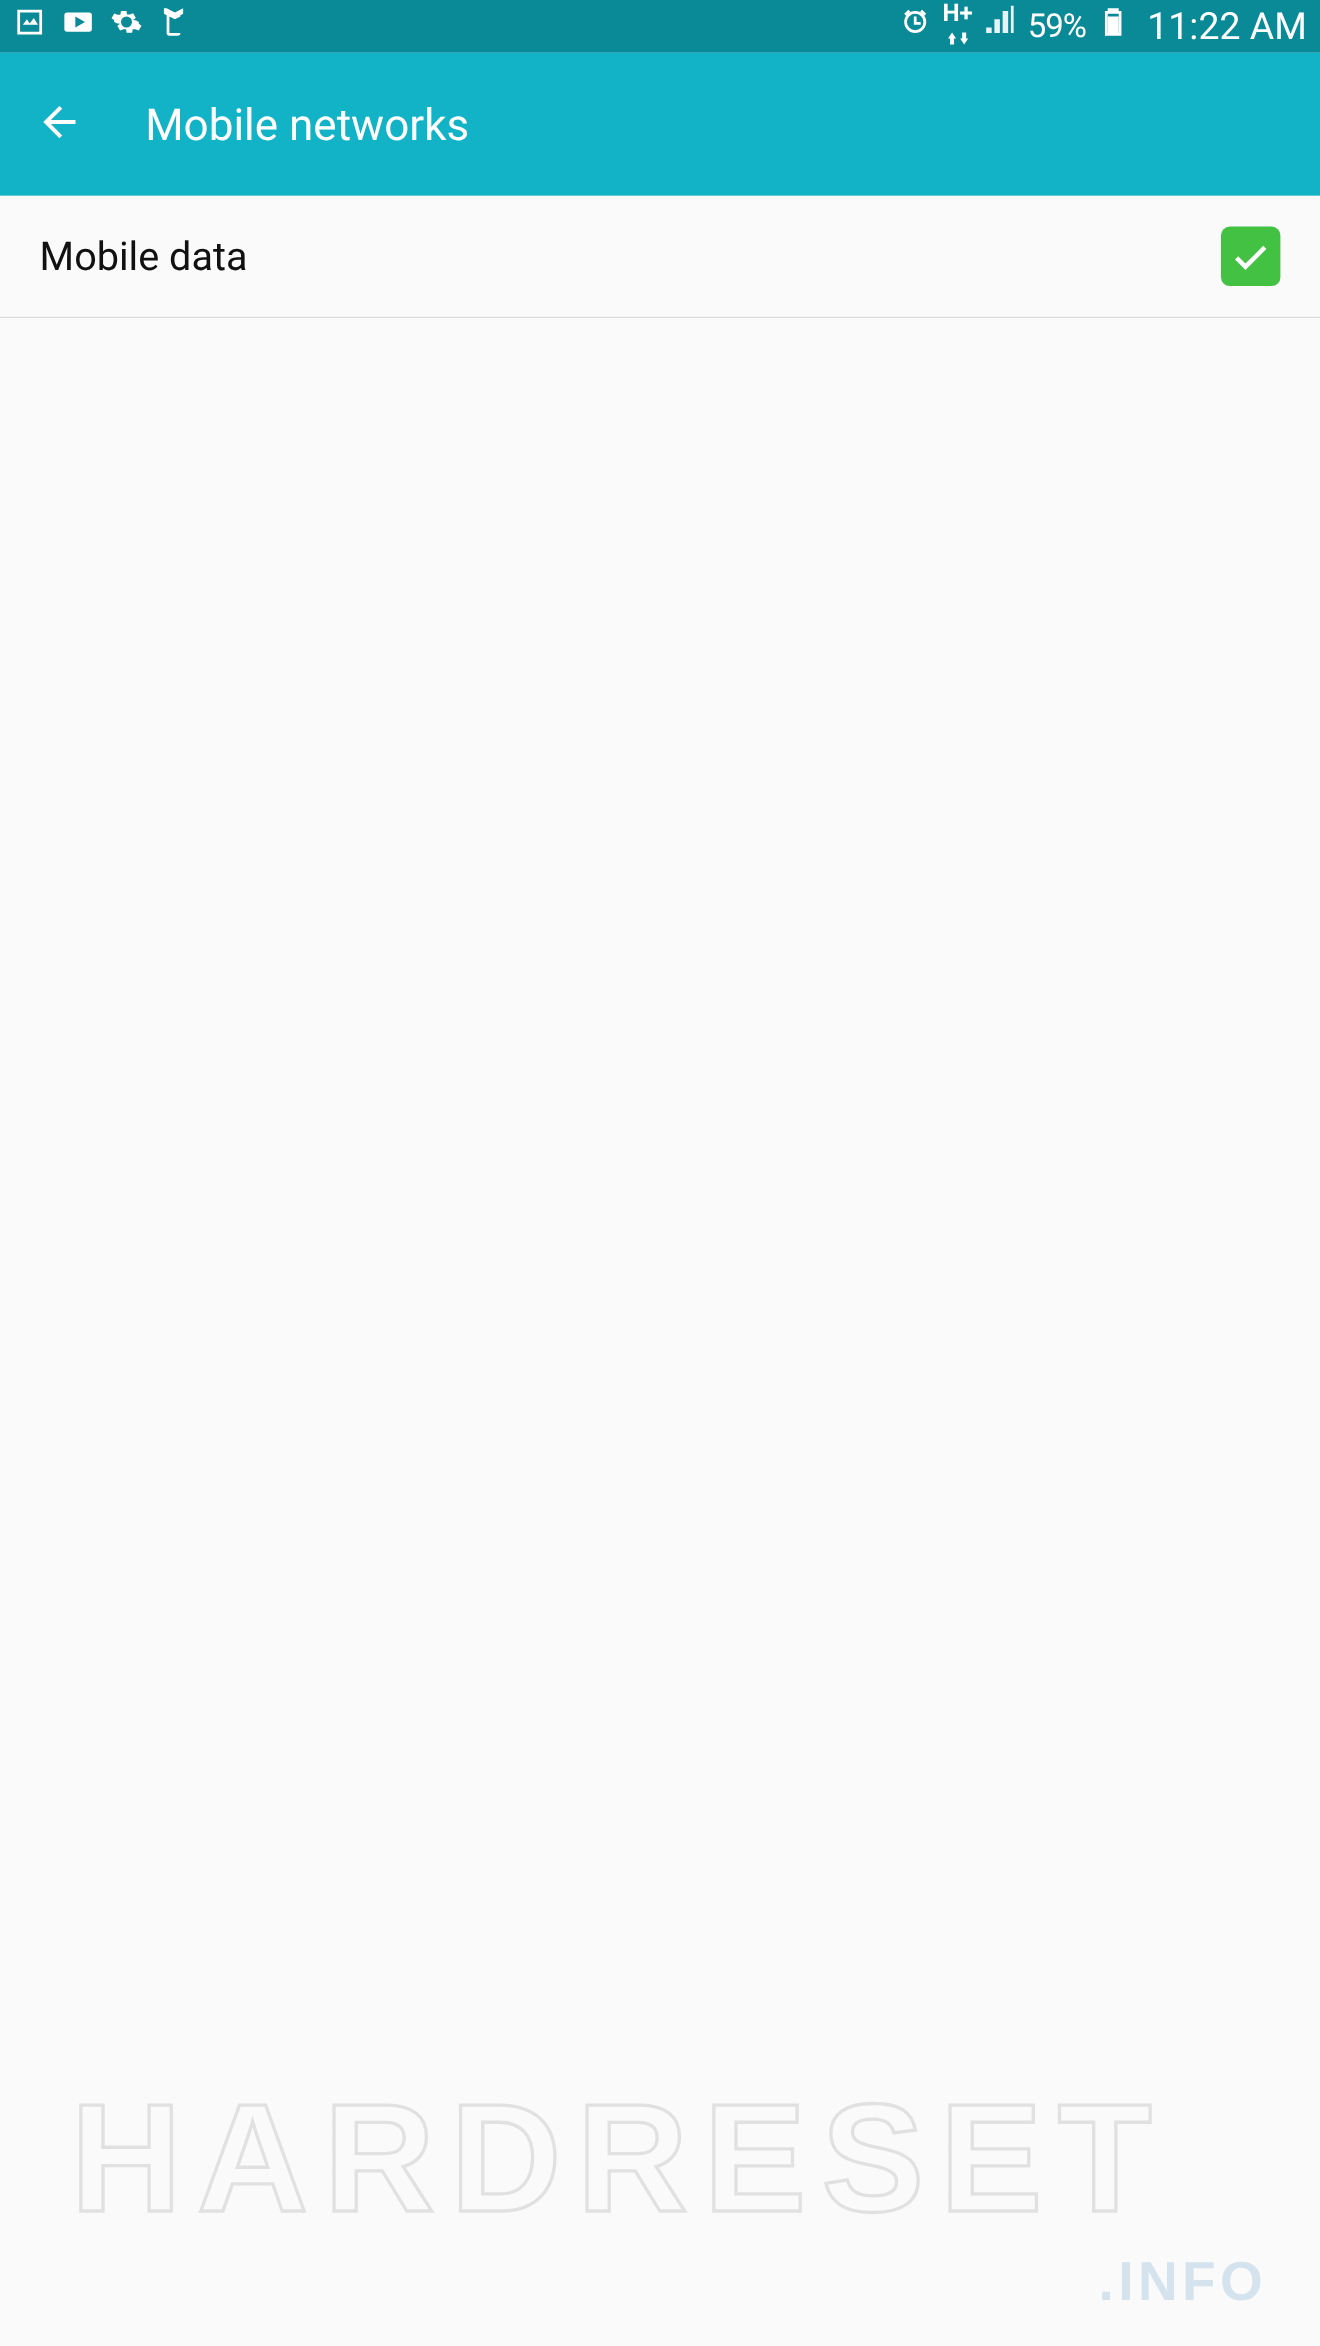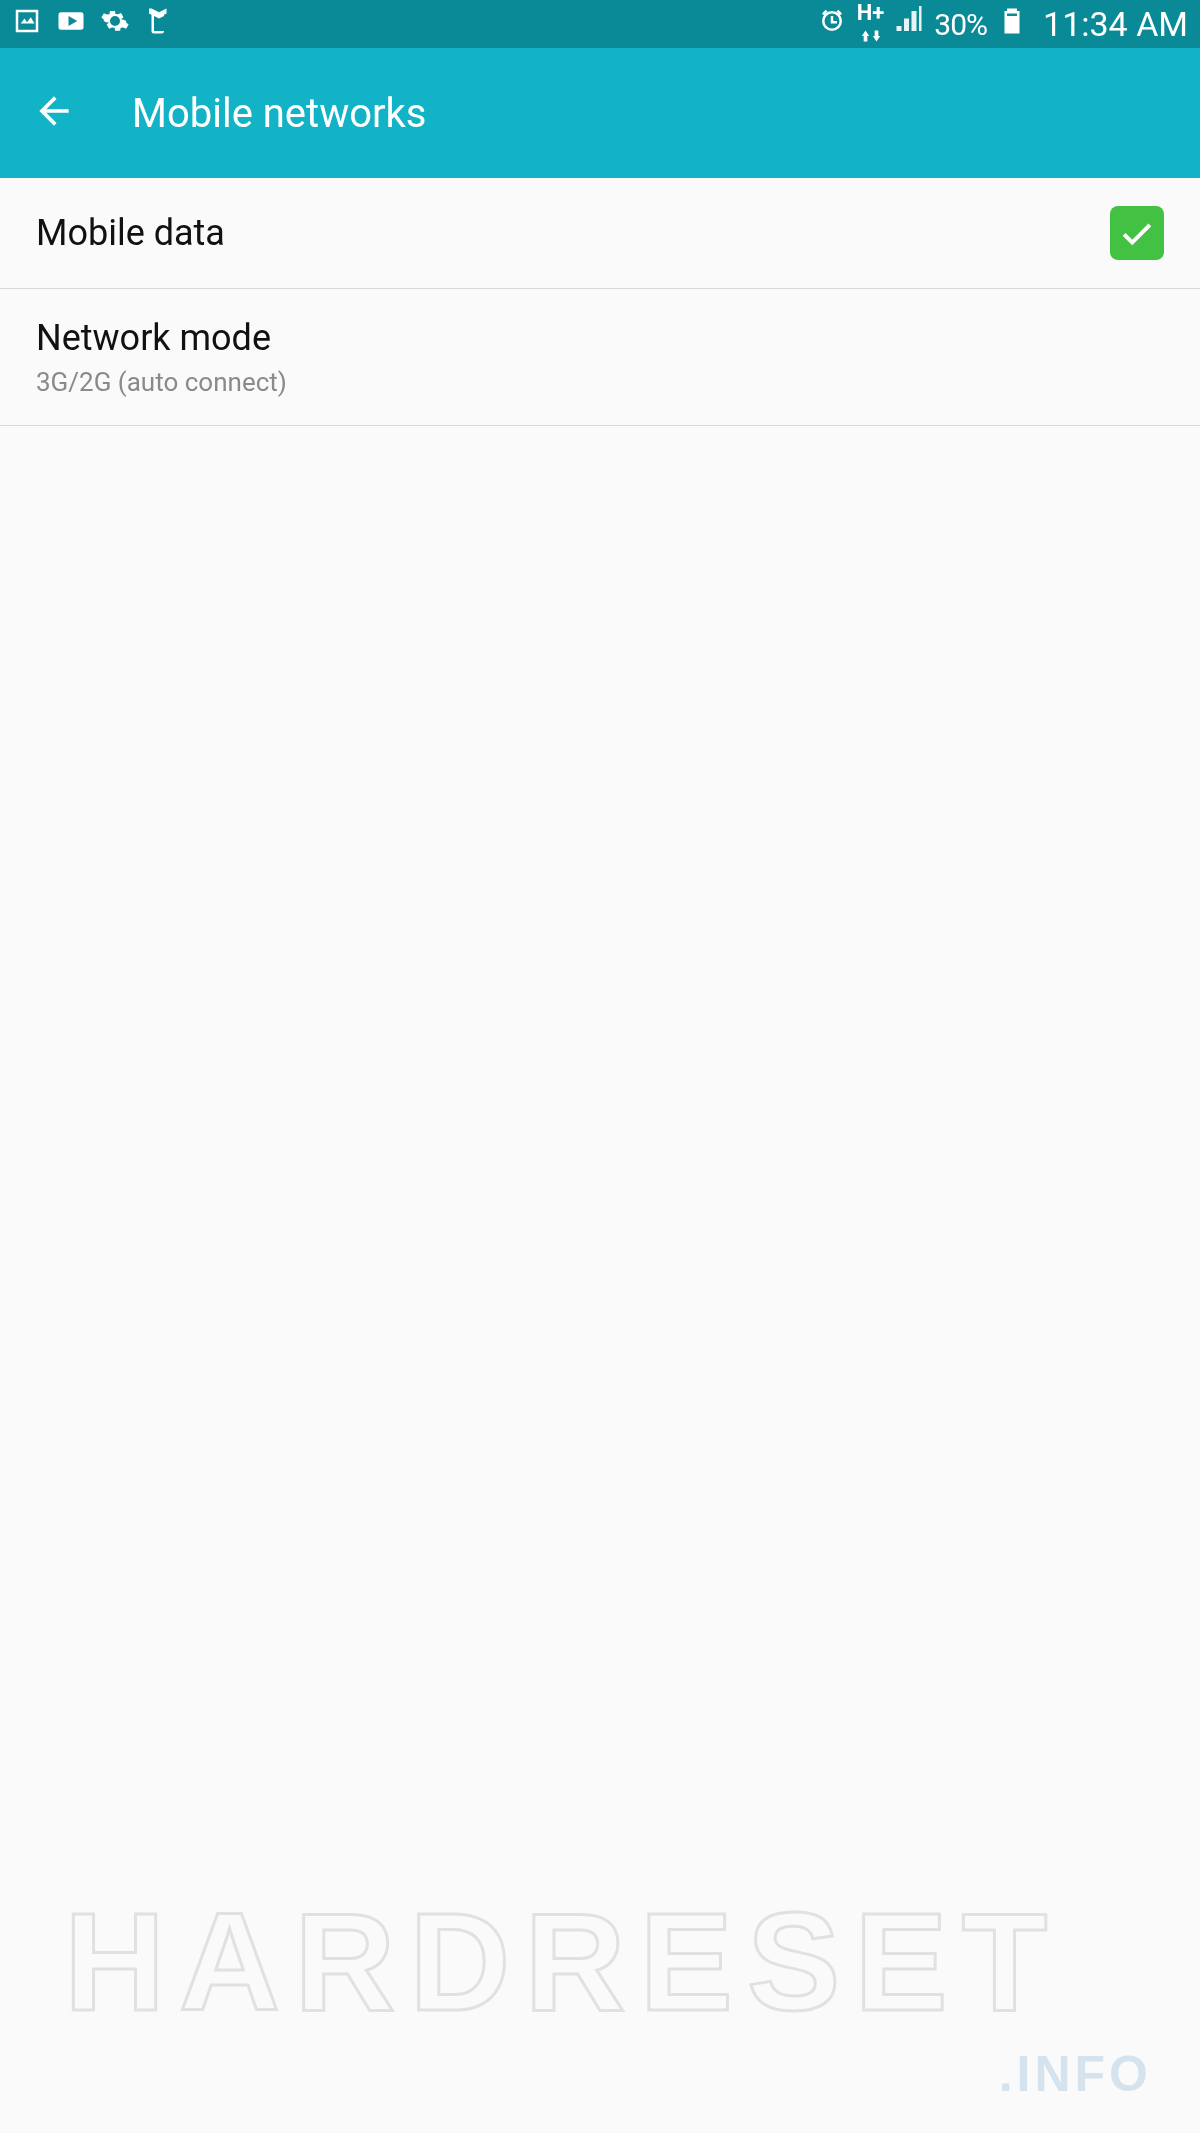--- a/index.html
+++ b/index.html
@@ -62,28 +62,28 @@
       <span style="display:block;font-weight:bold;">H+</span>
       <svg viewBox="0 0 24 12" style="width:22px;height:12px;fill:#fff;">
           <path d="M6 0l4 6H8v6H4V6H2l4-6zm12 12l-4-6h2V0h4v6h2l-4 6z"></path>
         </svg>
     </span>
     <span>
       <svg class="icon-svg" viewBox="0 0 24 24">
           <path d="M2 20h4v-4H2v4zm6 0h4V10H8v10zm6 0h4V4h-4v16zm6 0h2V0h-2v20z" opacity="0.9"></path>
         </svg>
     </span>
-    <span class="pct">30%</span>
+    <span class="pct">59%</span>
     <span>
       <svg class="icon-svg" viewBox="0 0 24 24">
           <path d="M8 2h8v2h2v18H6V4h2V2zm0 4v14h8V6H8z"></path>
           <rect x="8" y="8" width="8" height="12" fill="#fff"></rect>
         </svg>
     </span>
-    <span class="time">11:34 AM</span>
+    <span class="time">11:22 AM</span>
   </div>
 </div>
 
 <div class="app-bar">
   <span>
     <svg class="back-arrow" viewBox="0 0 24 24">
         <path d="M20 11H7.8l5.6-5.6L12 4l-8 8 8 8 1.4-1.4L7.8 13H20v-2z"></path>
       </svg>
   </span>
   <span class="title">Mobile networks</span>
@@ -96,25 +96,19 @@
       <span class="primary">Mobile data</span>
     </div>
     <span class="checkbox">
       <svg viewBox="0 0 24 24">
           <path d="M9 16.2l-4.2-4.2L3 13.8 9 19.8 21 7.8l-1.8-1.8z"></path>
         </svg>
     </span>
   </div>
 
 
-  <div class="item">
-    <div class="text-col">
-      <span class="primary">Network mode</span>
-      <span class="secondary">3G/2G (auto connect)</span>
-    </div>
-  </div>
 
 
 
 </div>
 
 <div class="watermark">HARDRESET</div>
 <div class="watermark-sub">.INFO</div>
 
 </body></html>

